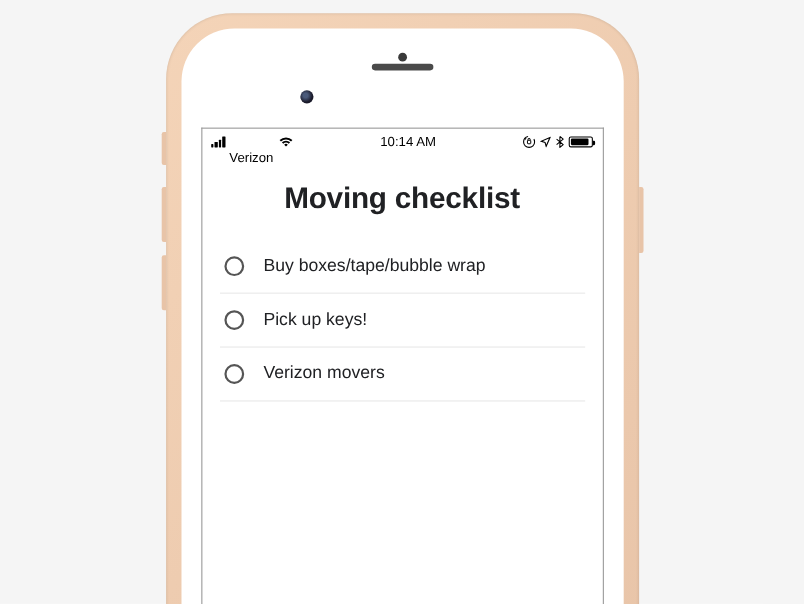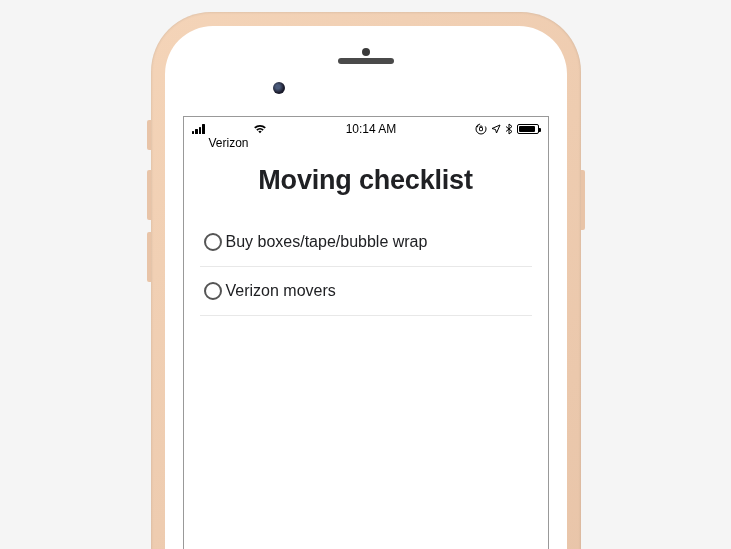--- a/index.html
+++ b/index.html
@@ -121,21 +121,21 @@
       text-align: center;
       font-size: 27px;
       font-weight: 700;
       color: #202124;
       margin-bottom: 22px;
       letter-spacing: -0.2px;
     }
     .list-item {
       display: flex;
       align-items: center;
-      gap: 4px;
+      gap: 18px;
       padding: 15px 4px;
       border-bottom: 1px solid #e8e8e8;
     }
     .circle {
       width: 18px;
       height: 18px;
       border: 2px solid #555;
       border-radius: 50%;
       flex-shrink: 0;
     }
@@ -199,19 +199,23 @@
 
       <div class="app-content">
         <h1 class="title">Moving checklist</h1>
 
         <div class="list-item">
           <span class="circle"></span>
           <span class="item-label">Buy boxes/tape/bubble wrap</span>
         </div>
         <div class="list-item">
           <span class="circle"></span>
+          <span class="item-label">Pick up keys!</span>
+        </div>
+        <div class="list-item">
+          <span class="circle"></span>
           <span class="item-label">Verizon movers</span>
         </div>
       </div>
 
     </div>
   </div>
 </div>
 
 </body></html>

